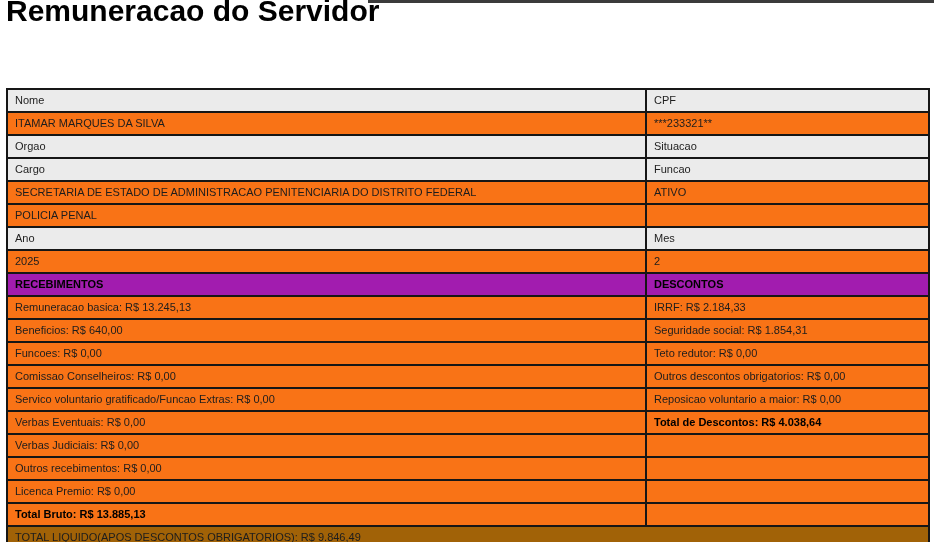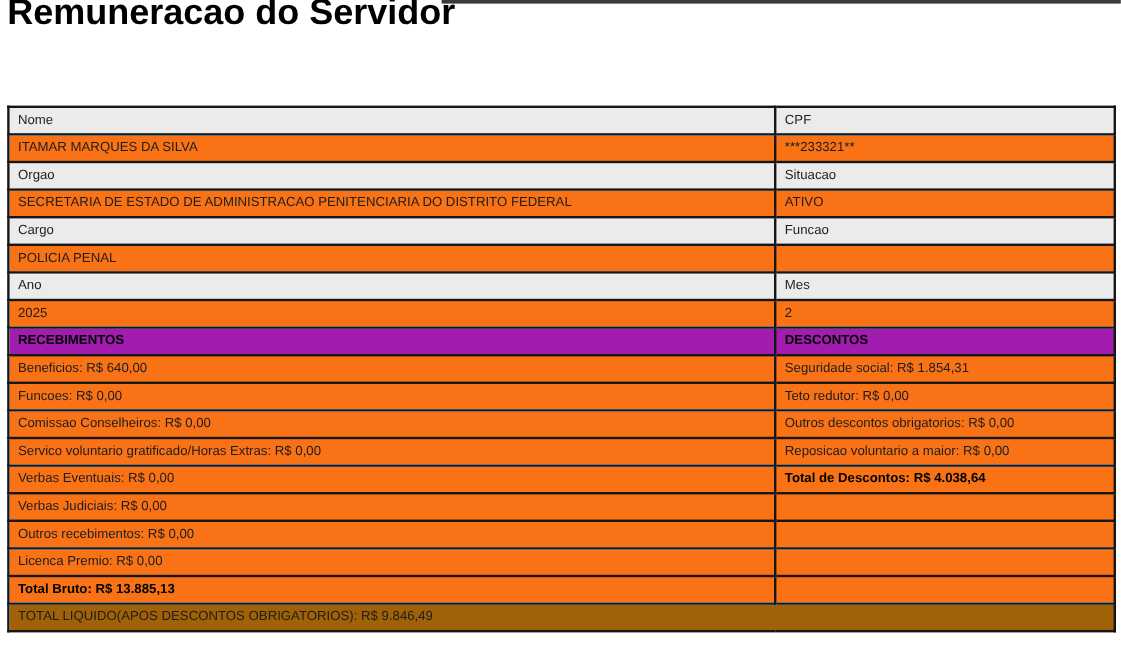--- a/index.html
+++ b/index.html
@@ -80,57 +80,61 @@
       </tr>
       <tr>
         <td class="value">ITAMAR MARQUES DA SILVA</td>
         <td class="value">***233321**</td>
       </tr>
       <tr>
         <td class="label">Orgao</td>
         <td class="label">Situacao</td>
       </tr>
       <tr>
+        <td class="label">Cargo</td>
+        <td class="label">Funcao</td>
+      </tr>
+      <tr>
         <td class="value">SECRETARIA DE ESTADO DE ADMINISTRACAO PENITENCIARIA DO DISTRITO FEDERAL</td>
         <td class="value">ATIVO</td>
-      </tr>
-      <tr>
-        <td class="label">Cargo</td>
-        <td class="label">Funcao</td>
       </tr>
       <tr>
         <td class="value">POLICIA PENAL</td>
         <td class="value"></td>
       </tr>
       <tr>
         <td class="label">Ano</td>
         <td class="label">Mes</td>
       </tr>
       <tr>
         <td class="value">2025</td>
         <td class="value">2</td>
       </tr>
       <tr>
         <td class="section">RECEBIMENTOS</td>
         <td class="section">DESCONTOS</td>
       </tr>
       <tr>
+        <td class="value">Remuneracao basica: R$ 13.245,13</td>
+        <td class="value">IRRF: R$ 2.184,33</td>
+      </tr>
+      <tr>
         <td class="value">Beneficios: R$ 640,00</td>
         <td class="value">Seguridade social: R$ 1.854,31</td>
       </tr>
       <tr>
         <td class="value">Funcoes: R$ 0,00</td>
         <td class="value">Teto redutor: R$ 0,00</td>
       </tr>
       <tr>
         <td class="value">Comissao Conselheiros: R$ 0,00</td>
         <td class="value">Outros descontos obrigatorios: R$ 0,00</td>
       </tr>
       <tr>
-        <td class="value">Servico voluntario gratificado/Horas Extras: R$ 0,00</td>
+        <td class="value">Servico voluntario gratificado/Funcao Extras: R$ 0,00</td>
         <td class="value">Reposicao voluntario a maior: R$ 0,00</td>
       </tr>
       <tr>
         <td class="value">Verbas Eventuais: R$ 0,00</td>
         <td class="total">Total de Descontos: R$ 4.038,64</td>
       </tr>
       <tr>
         <td class="value">Verbas Judiciais: R$ 0,00</td>
         <td class="value"></td>
       </tr>

